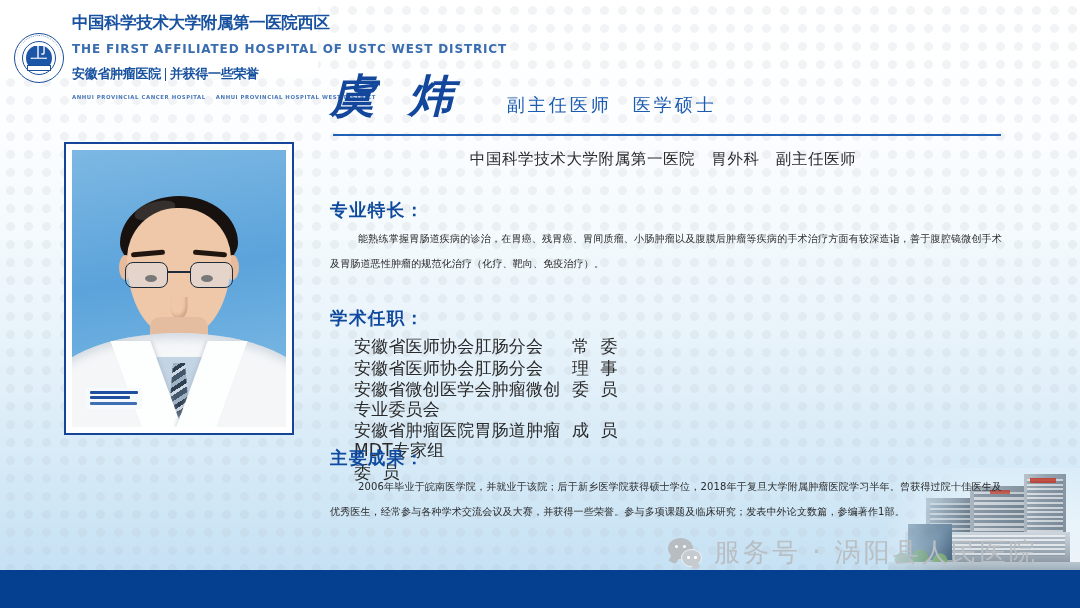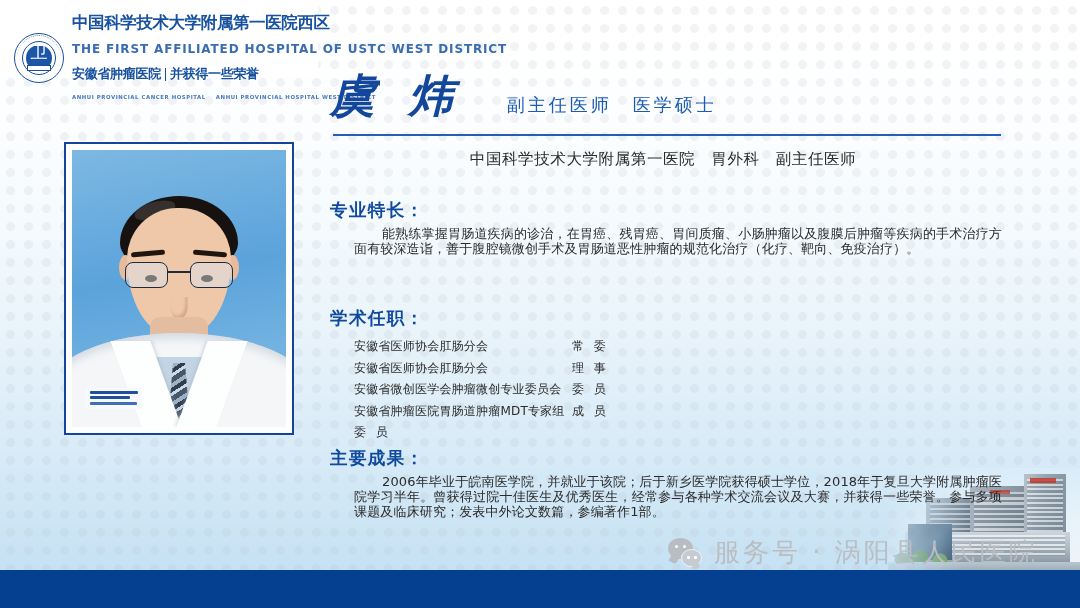--- a/index.html
+++ b/index.html
@@ -374,44 +374,43 @@
   .section { position: absolute; left: 5px; width: 672px; }
   .section-head {
     font-size: 17.5px;
     line-height: 24px;
     font-weight: bold;
     letter-spacing: 1.4px;
     color: #0f4a9e;
   }
   .body-text {
     margin-top: 4px;
-    font-size: 13px;
-    line-height: 15px;
+    font-size: 10px;
+    line-height: 25px;
     color: #2a2a2a;
     text-align: justify;
     letter-spacing: 0.15px;
-    margin-left: 24px;
   }
   .body-text .indent { display: inline-block; width: 28px; }
 
   #sec-specialty { top: 198px; }
   #sec-academic  { top: 306px; }
   #sec-results   { top: 446px; }
 
   #academic-list {
     margin-top: 7px;
     margin-left: 24px;
     display: flex;
     flex-direction: column;
     gap: 2px;
   }
   .ac-row {
     display: flex;
-    align-items: flex-end;
-    font-size: 12px;
+    align-items: flex-start;
+    font-size: 17px;
     line-height: 19.6px;
     color: #2a2a2a;
     letter-spacing: 0.2px;
   }
   .ac-org  { width: 218px; flex: 0 0 218px; }
   .ac-role { letter-spacing: 3px; }
 
   
   #hospital-photo {
     position: absolute;

